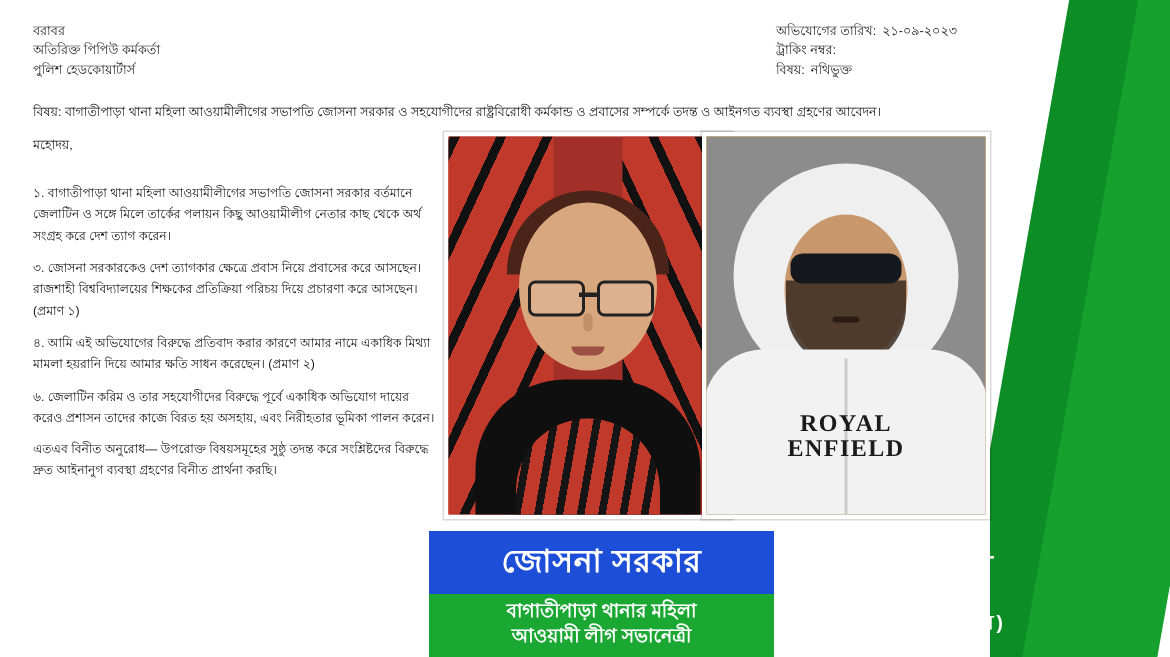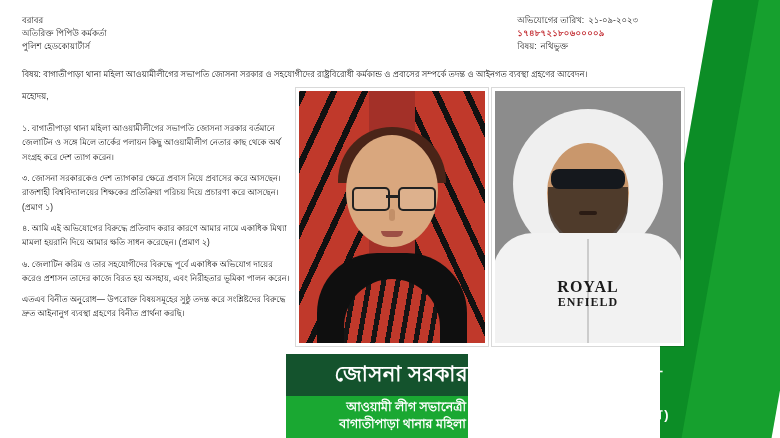--- a/index.html
+++ b/index.html
@@ -92,21 +92,21 @@
   .photo {
     position: absolute;
     top: 88px;
     width: 186px;
     height: 252px;
     border: 3px solid #ffffff;
     box-shadow: 0 0 0 1px rgba(0,0,0,.15);
     overflow: hidden;
   }
   .photo-left { left: 296px; background: #b8382f; }
-  .photo-right { left: 492px; background: #a16207; }
+  .photo-right { left: 468px; background: #a16207; }
 
   
   .pl-bg { position:absolute; inset:0; background:#a33028; }
   .pl-scarf-l { position:absolute; left:-10px; top:0; width:80px; height:100%;
     background: repeating-linear-gradient(115deg,#c0392b 0 10px,#111 10px 16px,#c0392b 16px 28px); }
   .pl-scarf-r { position:absolute; right:-10px; top:0; width:80px; height:100%;
     background: repeating-linear-gradient(65deg,#c0392b 0 10px,#111 10px 16px,#c0392b 16px 28px); }
   .pl-head { position:absolute; left:50%; top:44px; transform:translateX(-50%);
     width:92px; height:112px; border-radius:46px/56px; background:#d9a77e; }
   .pl-hairline { position:absolute; left:50%; top:36px; transform:translateX(-50%);
@@ -138,34 +138,34 @@
     width:74px; height:20px; border-radius:8px; background:#15181d; }
   .pr-mouth { position:absolute; left:50%; top:120px; margin-left:-9px; width:18px; height:4px;
     border-radius:2px; background:#2a1b14; }
   .pr-hoodie { position:absolute; left:50%; bottom:-10px; transform:translateX(-50%);
     width:190px; height:120px; border-radius:40px 40px 0 0; background:#f2f2f2; }
   .pr-zip { position:absolute; left:50%; bottom:0; margin-left:-1px; width:2px; height:104px; background:#ccc; }
   .pr-logo { position:absolute; left:50%; bottom:34px; transform:translateX(-50%);
     text-align:center; color:#1b1b1b; font-weight:bold; line-height:1.06;
     font-family:"Liberation Serif", serif; letter-spacing:1px; }
   .pr-logo .l1 { font-size:16px; }
-  .pr-logo .l2 { font-size:12px; }
+  .pr-logo .l2 { font-size:16px; }
 
   
   .banner {
     position: absolute;
     bottom: 0;
     height: 84px;
     color: #ffffff;
   }
   .banner-left {
     left: 286px;
-    width: 182px;
-    background: #14532d;
-    text-align: right;
+    width: 230px;
+    background: #1d4ed8;
+    text-align: center;
   }
   .banner-left .name {
     font-size: 21px;
     font-weight: bold;
     padding-top: 4px;
     letter-spacing: .5px;
   }
   .banner-left .sub {
     margin-top: 3px;
     background: #1aa832;
@@ -211,21 +211,21 @@
         <div>বরাবর</div>
         <div>অতিরিক্ত পিপিউ কর্মকর্তা</div>
         <div>পুলিশ হেডকোয়ার্টার্স</div>
       </div>
       <div class="right">
         <div class="row">
           <span>অভিযোগের তারিখ:</span>
           <span>২১-০৯-২০২৩</span>
         </div>
         <div class="row">
-          <span class="red">১৭৪৮৭২১৮০৬০০০০৯</span>
+          <span>ট্রাকিং নম্বর:</span>
         </div>
         <div class="row">
           <span>বিষয়:</span>
           <span>নথিভুক্ত</span>
         </div>
       </div>
     </div>
 
     <div class="subject">বিষয়: বাগাতীপাড়া থানা মহিলা আওয়ামীলীগের সভাপতি জোসনা সরকার ও সহযোগীদের রাষ্ট্রবিরোধী কর্মকান্ড ও প্রবাসের সম্পর্কে তদন্ত ও আইনগত ব্যবস্থা গ্রহণের আবেদন।</div>
     <div class="salutation">মহোদয়,</div>
@@ -267,22 +267,22 @@
     <div class="pr-zip"></div>
     <div class="pr-logo">
       <div class="l1">ROYAL</div>
       <div class="l2">ENFIELD</div>
     </div>
   </div>
 
   <div class="banner banner-left">
     <div class="name">জোসনা সরকার</div>
     <div class="sub">
+      <div>বাগাতীপাড়া থানার মহিলা</div>
       <div>আওয়ামী লীগ সভানেত্রী</div>
-      <div>বাগাতীপাড়া থানার মহিলা</div>
     </div>
   </div>
 
   <div class="banner banner-right">
     <div class="name">কাওসার জামান</div>
     <div class="sub">(জোসনা সরকারের ছেলে)</div>
   </div>
 
 </div>
 

